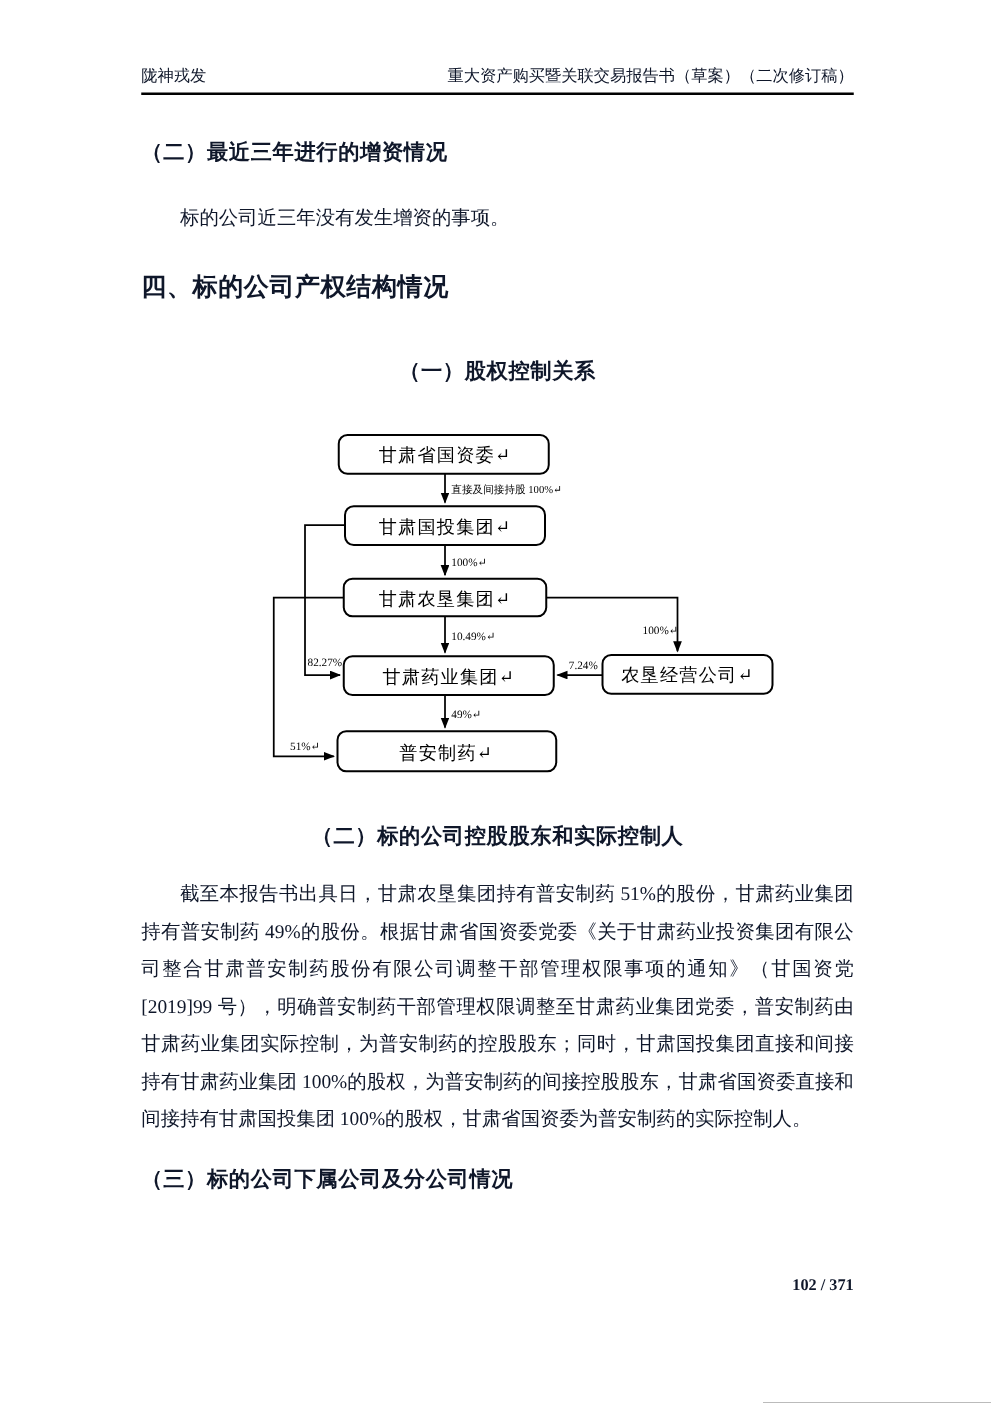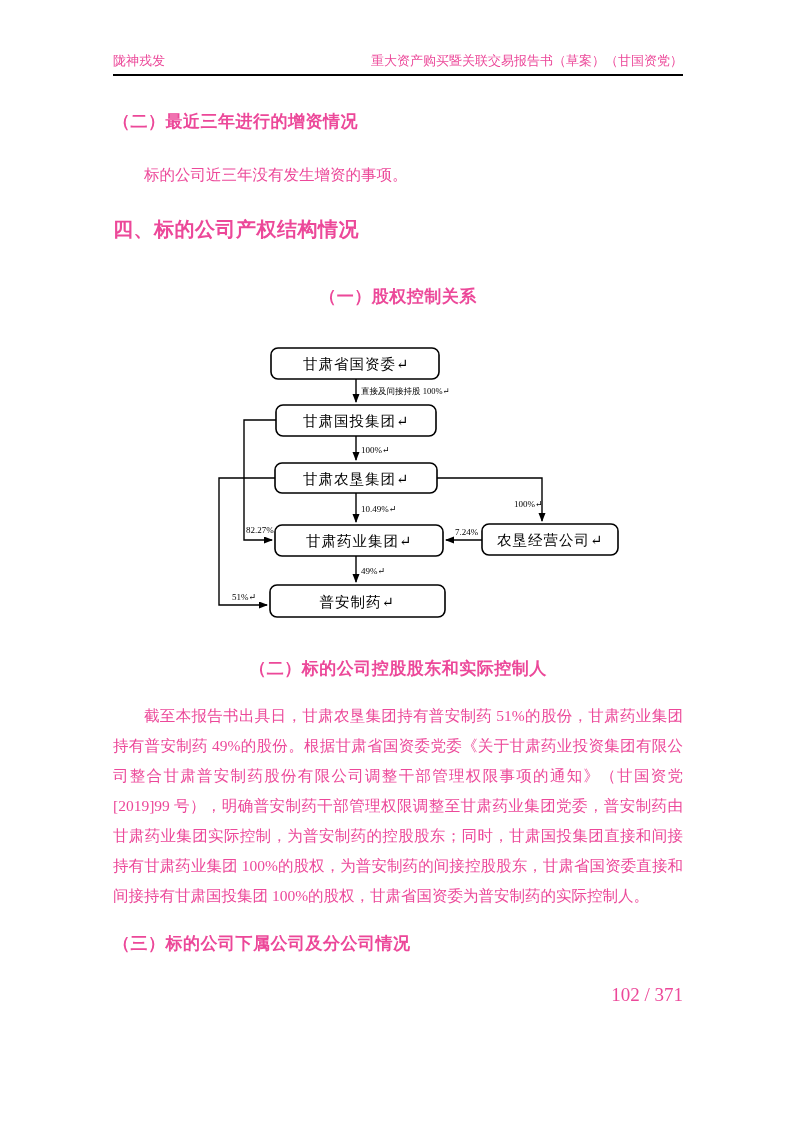--- a/index.html
+++ b/index.html
@@ -3,21 +3,21 @@
 <meta charset="utf-8">
 <style>
   * { margin: 0; padding: 0; box-sizing: border-box; }
   html, body { background: #888; }
   .page {
     position: relative;
     width: 793px;
     height: 1122px;
     margin: 0 auto;
     background: #ffffff;
-    color: #ec4899;
+    color: #0f172a;
     font-family: "Liberation Serif", "DejaVu Serif", serif;
     padding: 52px 110px 0 113px;
     overflow: hidden;
   }
   .doc-header {
     display: flex;
     justify-content: space-between;
     align-items: flex-end;
     border-bottom: 2px solid #000;
     padding-bottom: 4px;
@@ -65,34 +65,34 @@
     letter-spacing: 1px;
   }
   .edge-label {
     font-family: "Liberation Serif", "DejaVu Serif", serif;
     font-size: 9px;
   }
   .edge-label-sm { font-size: 8.5px; }
   .connector { stroke: #000; stroke-width: 1.4; fill: none; }
   .page-footer {
     position: absolute;
-    top: 984px;
+    top: 1020px;
     right: 110px;
-    font-size: 19px;
-    font-weight: normal;
+    font-size: 13px;
+    font-weight: bold;
   }
 </style>
 </head>
 <body>
 
 <div class="page">
 
   <div class="doc-header">
     <span>陇神戎发</span>
-    <span>重大资产购买暨关联交易报告书（草案）（甘国资党）</span>
+    <span>重大资产购买暨关联交易报告书（草案）（二次修订稿）</span>
   </div>
 
   <div class="heading-l2 h-s1">（二）最近三年进行的增资情况</div>
 
   <p class="body-para p-1">标的公司近三年没有发生增资的事项。</p>
 
   <div class="heading-l1 h-chapter">四、标的公司产权结构情况</div>
 
   <div class="heading-l2 h-s2">（一）股权控制关系</div>
 

